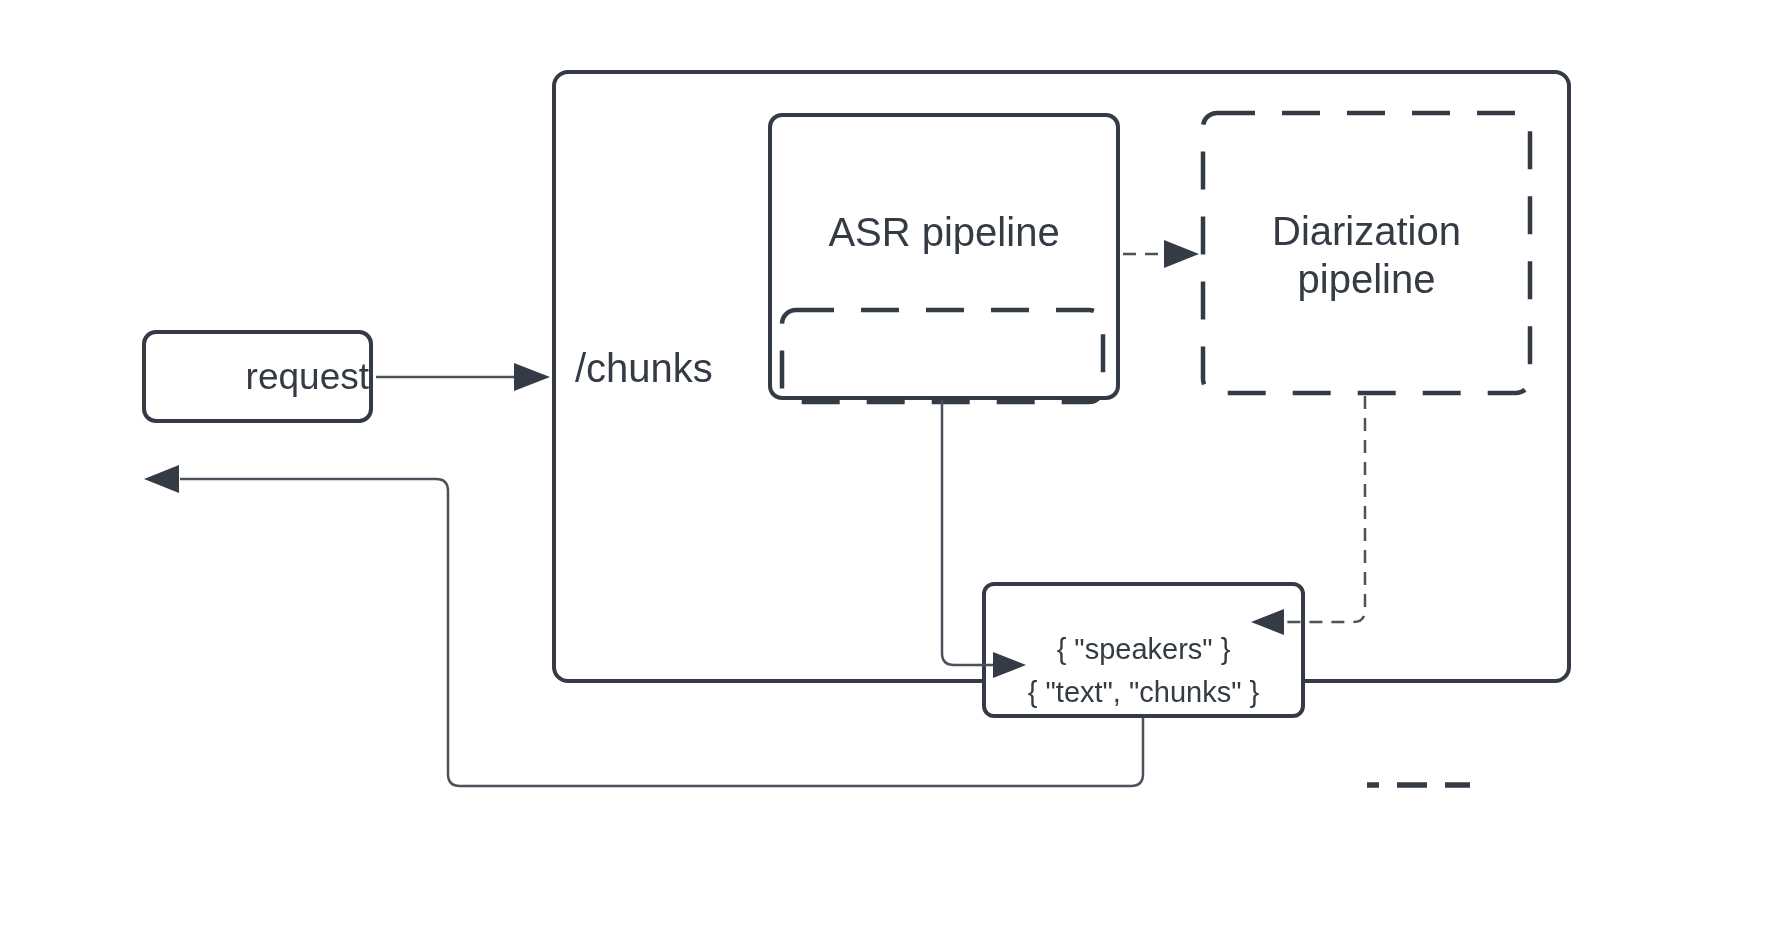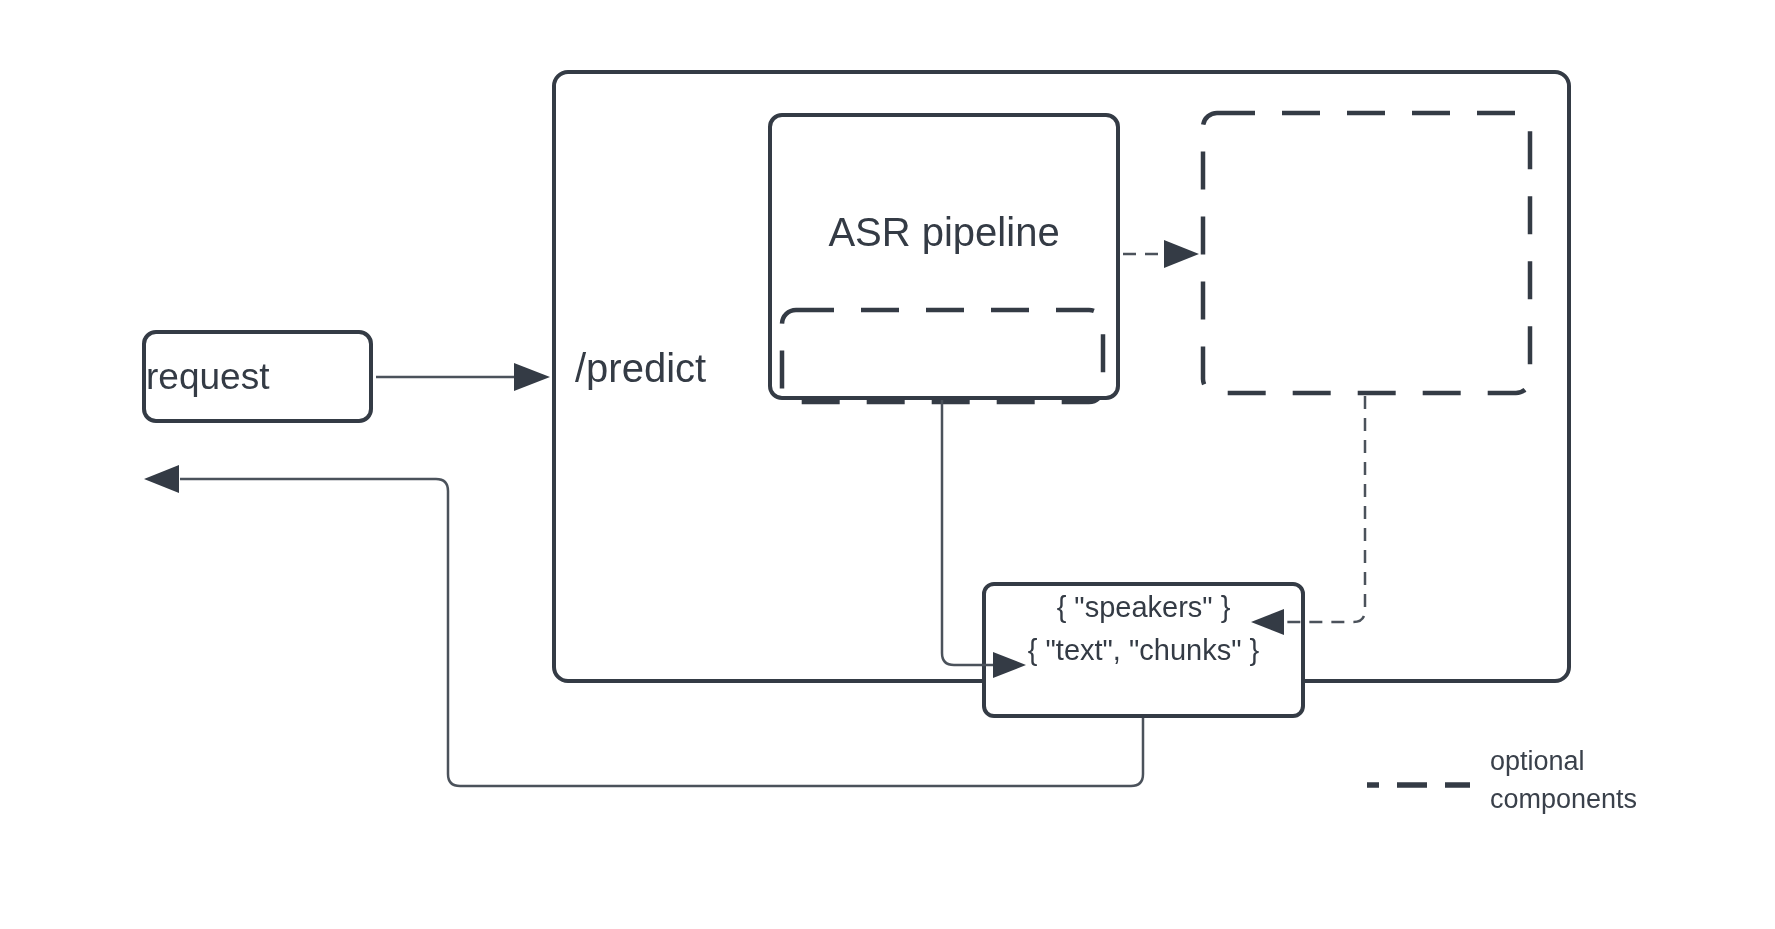--- a/index.html
+++ b/index.html
@@ -18,21 +18,21 @@
   }
   .canvas * { box-sizing: border-box; }
 
   .node {
     position: absolute;
     border: 4px solid #343b45;
     border-radius: 14px;
     background: #ffffff;
     display: flex;
     align-items: center;
-    justify-content: flex-start;
+    justify-content: flex-end;
   }
 
   .outer-box {
     position: absolute;
     left: 552px; top: 70px;
     width: 1019px; height: 613px;
     border: 4px solid #343b45;
     border-radius: 16px;
     background: #ffffff;
   }
@@ -118,37 +118,37 @@
   .arrow-head  { fill: #343b45; stroke: none; }
   .legend-dash { stroke: #343b45; stroke-width: 5.5; fill: none; stroke-dasharray: 30 18; stroke-dashoffset: 18; }
 </style>
 </head>
 <body>
 
 <div class="canvas">
 
   <div class="outer-box"></div>
 
-  <div class="predict-label">/predict</div>
+  <div class="predict-label">/chunks</div>
 
   <div class="node request-box">
     <span>request</span>
   </div>
 
   <div class="asr-box"></div>
   <div class="asr-title">ASR pipeline</div>
 
 
+  <div class="diarization-label">Diarization pipeline</div>
 
   <div class="node output-box">
     <span>{ "speakers" }</span>
     <span>{ "text", "chunks" }</span>
   </div>
 
-  <div class="legend-text">optional components</div>
 
   <svg class="overlay" viewBox="0 0 1775 929">
 
     <rect x="782" y="310" width="321" height="92" rx="14" class="box-dashed"></rect>
 
     <rect x="1203" y="113" width="327" height="280" rx="14" class="box-dashed"></rect>
 
     <g>
       <line x1="376" y1="377" x2="518" y2="377" class="thin-line"></line>
       <polygon points="550,377 514,363 514,391" class="arrow-head"></polygon>

